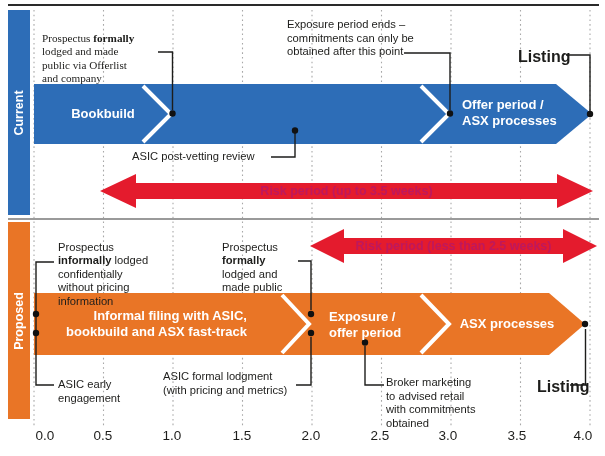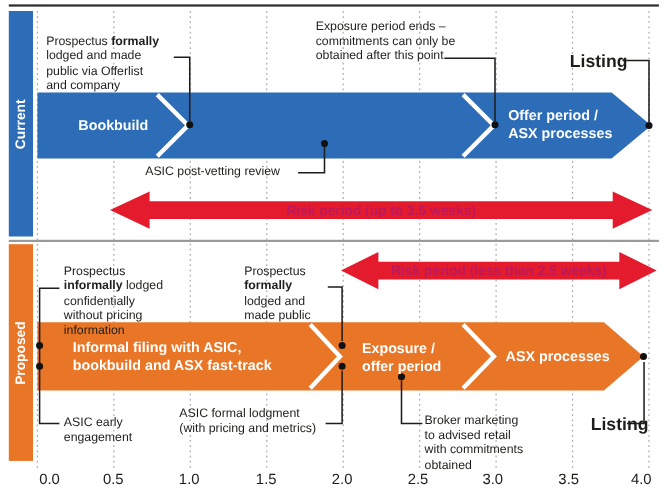--- a/index.html
+++ b/index.html
@@ -5,21 +5,21 @@
   html,body{margin:0;padding:0;background:#fff;}
   #stage{position:relative;width:605px;height:456px;background:#fff;overflow:hidden;
          font-family:"Liberation Sans",sans-serif;color:#1d1d1b;}
   #stage svg{position:absolute;left:0;top:0;}
   .rule{position:absolute;height:2px;}
   .sidebar{position:absolute;left:8px;width:22px;display:flex;align-items:center;justify-content:center;}
   .sidebar span{transform:rotate(-90deg);white-space:nowrap;color:#fff;font-weight:bold;font-size:12.5px;}
   .ann{position:absolute;font-size:11.2px;line-height:13.5px;white-space:pre-line;}
   .ann b{font-weight:bold;}
   .bandlabel{position:absolute;color:#fff;font-weight:bold;font-size:13px;line-height:16px;white-space:pre-line;}
-  .bandlabel.ctr{display:flex;align-items:center;justify-content:center;text-align:left;}
+  .bandlabel.ctr{display:flex;align-items:center;justify-content:center;text-align:right;}
   .risklabel{position:absolute;display:flex;align-items:center;justify-content:center;
              color:#be185d;font-weight:bold;font-size:12.5px;white-space:nowrap;}
   .tick{position:absolute;width:40px;text-align:center;font-size:13.5px;}
   .listing{position:absolute;font-size:16px;font-weight:bold;}
 </style>
 </head>
 <body>
 
 <div id="stage">
 
@@ -77,21 +77,21 @@
   <div class="rule" style="left:8px;top:4px;width:591px;background:#2a2a2a;"></div>
   <div class="rule" style="left:8px;top:218px;width:591px;background:#9a9a9a;"></div>
 
   <div class="sidebar" style="top:10px;height:205px;background:#2d6db7;">
     <span>Current</span>
   </div>
   <div class="sidebar" style="top:222px;height:197px;background:#e97526;">
     <span>Proposed</span>
   </div>
 
-  <div class="ann" style="left:42px;top:18px;width:125px;">
+  <div class="ann" style="left:42px;top:18px;width:125px;font-family:Liberation Serif, serif;">
     <span>Prospectus </span><b>formally</b><span>
 lodged and made
 public via Offerlist
 and company</span>
   </div>
   <div class="ann" style="left:287px;top:18px;width:140px;">Exposure period ends –
 commitments can only be
 obtained after this point</div>
   <div class="listing" style="left:518px;top:48px;">Listing</div>
   <div class="ann" style="left:132px;top:150px;width:160px;">ASIC post-vetting review</div>

